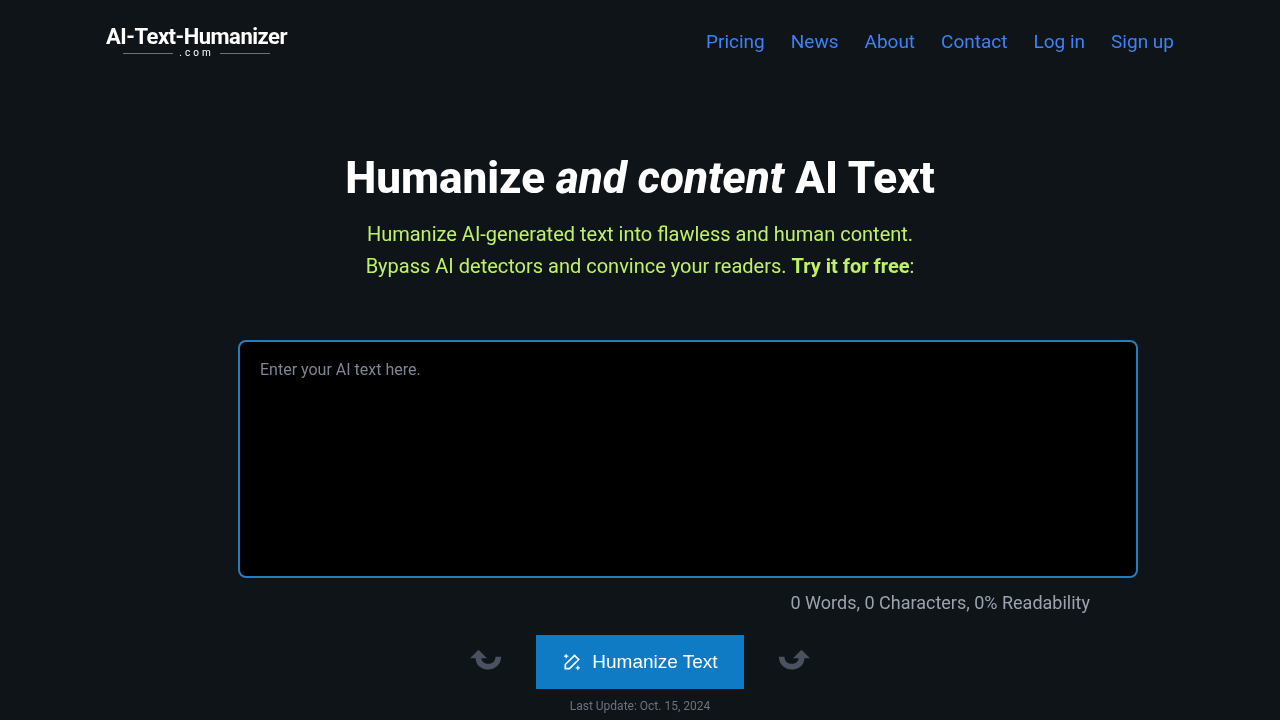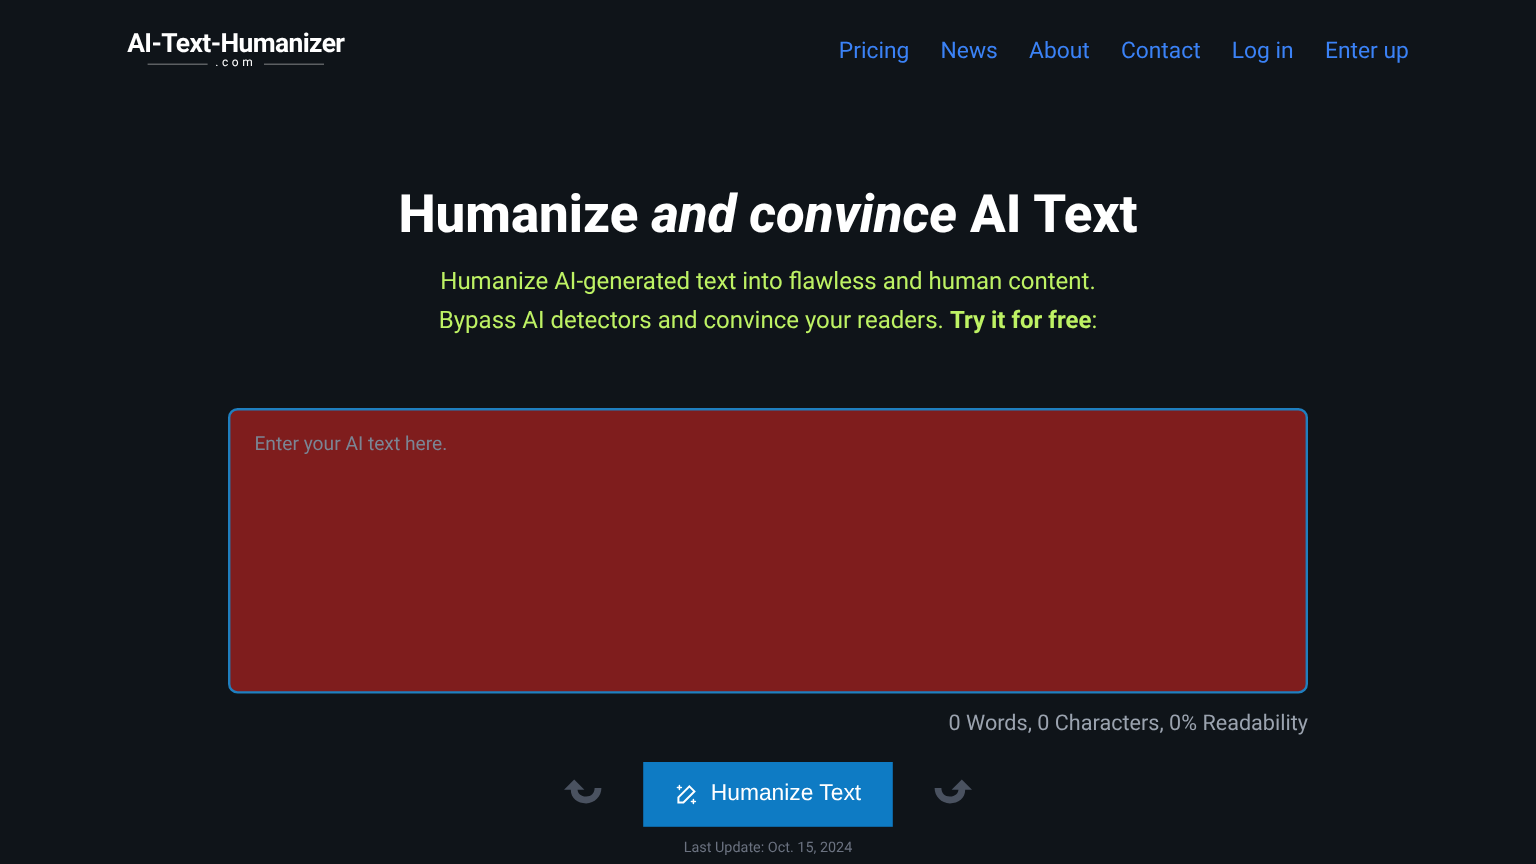--- a/index.html
+++ b/index.html
@@ -73,29 +73,30 @@
 .subtitle strong {
   font-weight: 700;
 }
 .editor-wrap {
   width: 900px;
   margin: 58px auto 0;
 }
 .editor {
   width: 100%;
   height: 238px;
-  background: #7f1d1d;
+  background: #000000;
   border: 2px solid #1f7fbf;
   border-radius: 8px;
   padding: 18px 20px;
   color: #fff;
   font-size: 16px;
   font-family: inherit;
   resize: none;
   outline: none;
+  margin-left: 48px;
 }
 .editor::placeholder { color: #7b8594; }
 .stats {
   text-align: right;
   color: #9ba3af;
   font-size: 18px;
   margin-top: 10px;
 }
 .action-row {
   display: flex;
@@ -138,27 +139,27 @@
   <div class="logo">
     <span class="logo-main">AI-Text-Humanizer</span>
     <span class="logo-sub">.com</span>
   </div>
   <nav class="nav">
     <a>Pricing</a>
     <a>News</a>
     <a>About</a>
     <a>Contact</a>
     <a>Log in</a>
-    <a>Enter up</a>
+    <a>Sign up</a>
   </nav>
 </header>
 
 <section class="hero">
   <h1>
-    <span>Humanize </span><em>and convince</em><span> AI Text</span>
+    <span>Humanize </span><em>and content</em><span> AI Text</span>
   </h1>
   <p class="subtitle">
     <span>Humanize AI-generated text into flawless and human content.</span><br>
     <span>Bypass AI detectors and convince your readers. </span><strong>Try it for free</strong><span>:</span>
   </p>
 </section>
 
 <div class="editor-wrap">
   <textarea class="editor" placeholder="Enter your AI text here." style=""></textarea>
   <div class="stats">0 Words, 0 Characters, 0% Readability</div>

